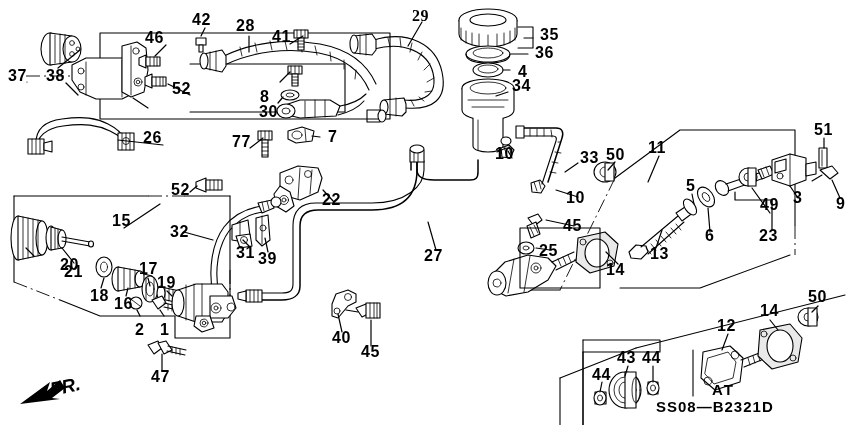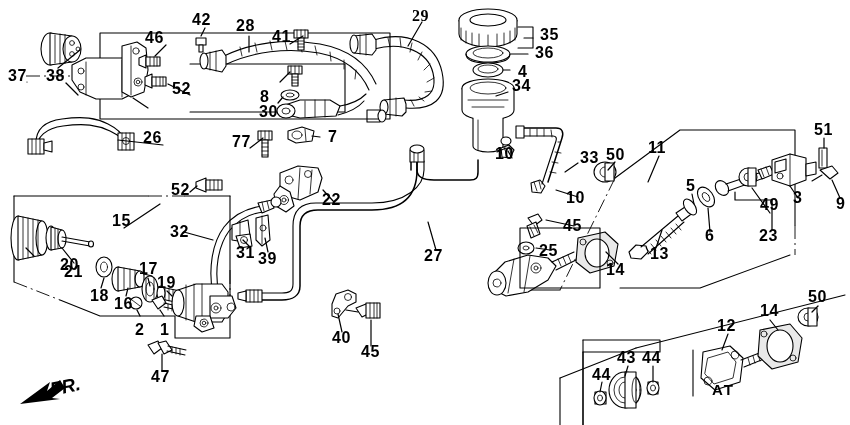--- a/index.html
+++ b/index.html
@@ -655,15 +655,16 @@
   <div class="lbl" style="left:151px;top:369px;">47</div>
   <div class="lbl" style="left:232px;top:134px;">77</div>
   <div class="lbl" style="left:760px;top:197px;">49</div>
   <div class="lbl" style="left:606px;top:147px;">50</div>
   <div class="lbl" style="left:808px;top:289px;">50</div>
   <div class="lbl" style="left:814px;top:122px;">51</div>
   <div class="lbl" style="left:172px;top:81px;">52</div>
   <div class="lbl" style="left:171px;top:182px;">52</div>
 
   <div class="at" style="left:712px;top:381px;">AT</div>
+  <div class="code" style="left:656px;top:398px;">SS08—B2321D</div>
   <div class="frtxt" style="left:50px;top:376px;">FR.</div>
 
 </div>
 
 </body></html>

